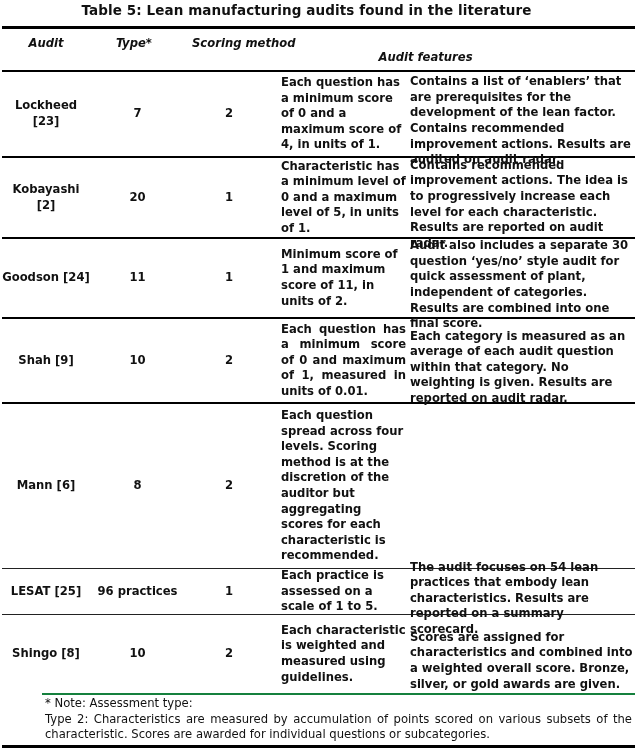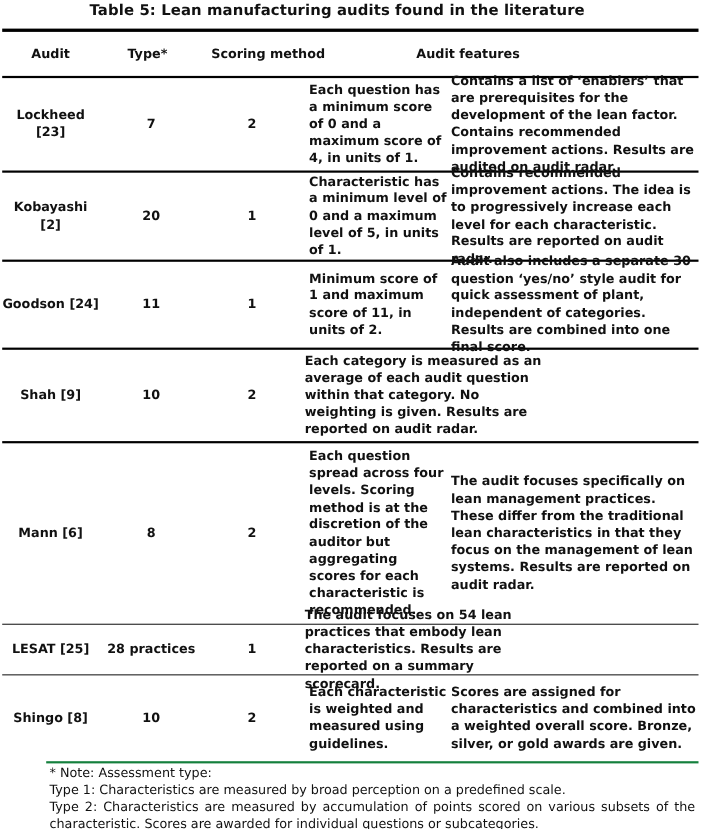--- a/index.html
+++ b/index.html
@@ -17,22 +17,22 @@
     font-size: 11.6px; line-height: 15.6px;
   }
   .row { display: flex; border-top: 2px solid #000; }
   .row.first { border-top: none; }
   .row.thin { border-top: 1.5px solid #222; }
   .cell { box-sizing: border-box; display: flex; align-items: center; font-weight: bold; }
   .c-audit { width: 88px; justify-content: center; text-align: center; }
   .c-char { width: 95px; justify-content: center; text-align: center; }
   .c-type { width: 88px; justify-content: center; text-align: center; }
   .c-score { width: 133px; padding-left: 8px; }
-  .c-feat { width: 229px; padding-left: 4px; }
-  .head .cell { font-weight: bold; height: 40px; line-height: 14px; }
+  .c-feat { width: 229px; padding-left: 4px; margin-top: 14px; }
+  .head .cell { font-style: italic; font-weight: bold; height: 27px; line-height: 14px; }
   .head .c-score { padding-left: 14px; }
   .head .c-feat { justify-content: center; padding-left: 0; }
   .row-h1 { height: 84px; }
   .row-h2 { height: 79px; }
   .row-h3 { height: 78px; }
   .row-h4 { height: 83px; }
   .row-h5 { height: 164px; }
   .row-h6 { height: 45px; }
   .row-h7 { height: 78px; }
   .justify { text-align: justify; }
@@ -76,44 +76,44 @@
     <div class="cell c-char">11</div>
     <div class="cell c-type">1</div>
     <div class="cell c-score">Minimum score of 1 and maximum score of 11, in units of 2.</div>
     <div class="cell c-feat">Audit also includes a separate 30 question ‘yes/no’ style audit for quick assessment of plant, independent of categories. Results are combined into one final score.</div>
   </div>
 
   <div class="row row-h4">
     <div class="cell c-audit">Shah [9]</div>
     <div class="cell c-char">10</div>
     <div class="cell c-type">2</div>
+    <div class="cell c-score justify">Each question has a minimum score of 0 and maximum of 1, measured in units of 0.01.</div>
     <div class="cell c-feat">Each category is measured as an average of each audit question within that category. No weighting is given. Results are reported on audit radar.</div>
   </div>
 
   <div class="row row-h5">
     <div class="cell c-audit">Mann [6]</div>
     <div class="cell c-char">8</div>
     <div class="cell c-type">2</div>
     <div class="cell c-score">Each question spread across four levels. Scoring method is at the discretion of the auditor but aggregating scores for each characteristic is recommended.</div>
-    <div class="cell c-feat">The audit focuses specifically on lean management practices. These differ from the traditional lean characteristics in that they focus on the management of lean systems. Results are reported on audit radar.</div>
   </div>
 
   <div class="row row-h6 thin">
     <div class="cell c-audit">LESAT [25]</div>
-    <div class="cell c-char">28 practices</div>
+    <div class="cell c-char">96 practices</div>
     <div class="cell c-type">1</div>
+    <div class="cell c-score">Each practice is assessed on a scale of 1 to 5.</div>
     <div class="cell c-feat">The audit focuses on 54 lean practices that embody lean characteristics. Results are reported on a summary scorecard.</div>
   </div>
 
   <div class="row row-h7 thin">
     <div class="cell c-audit">Shingo [8]</div>
     <div class="cell c-char">10</div>
     <div class="cell c-type">2</div>
     <div class="cell c-score">Each characteristic is weighted and measured using guidelines.</div>
     <div class="cell c-feat">Scores are assigned for characteristics and combined into a weighted overall score. Bronze, silver, or gold awards are given.</div>
   </div>
 
   <div class="notes">
     <div>* Note: Assessment type:</div>
-    <div>Type 1: Characteristics are measured by broad perception on a predefined scale.</div>
     <div class="justify">Type 2: Characteristics are measured by accumulation of points scored on various subsets of the characteristic. Scores are awarded for individual questions or subcategories.</div>
   </div>
 </div>
 
 </body></html>

